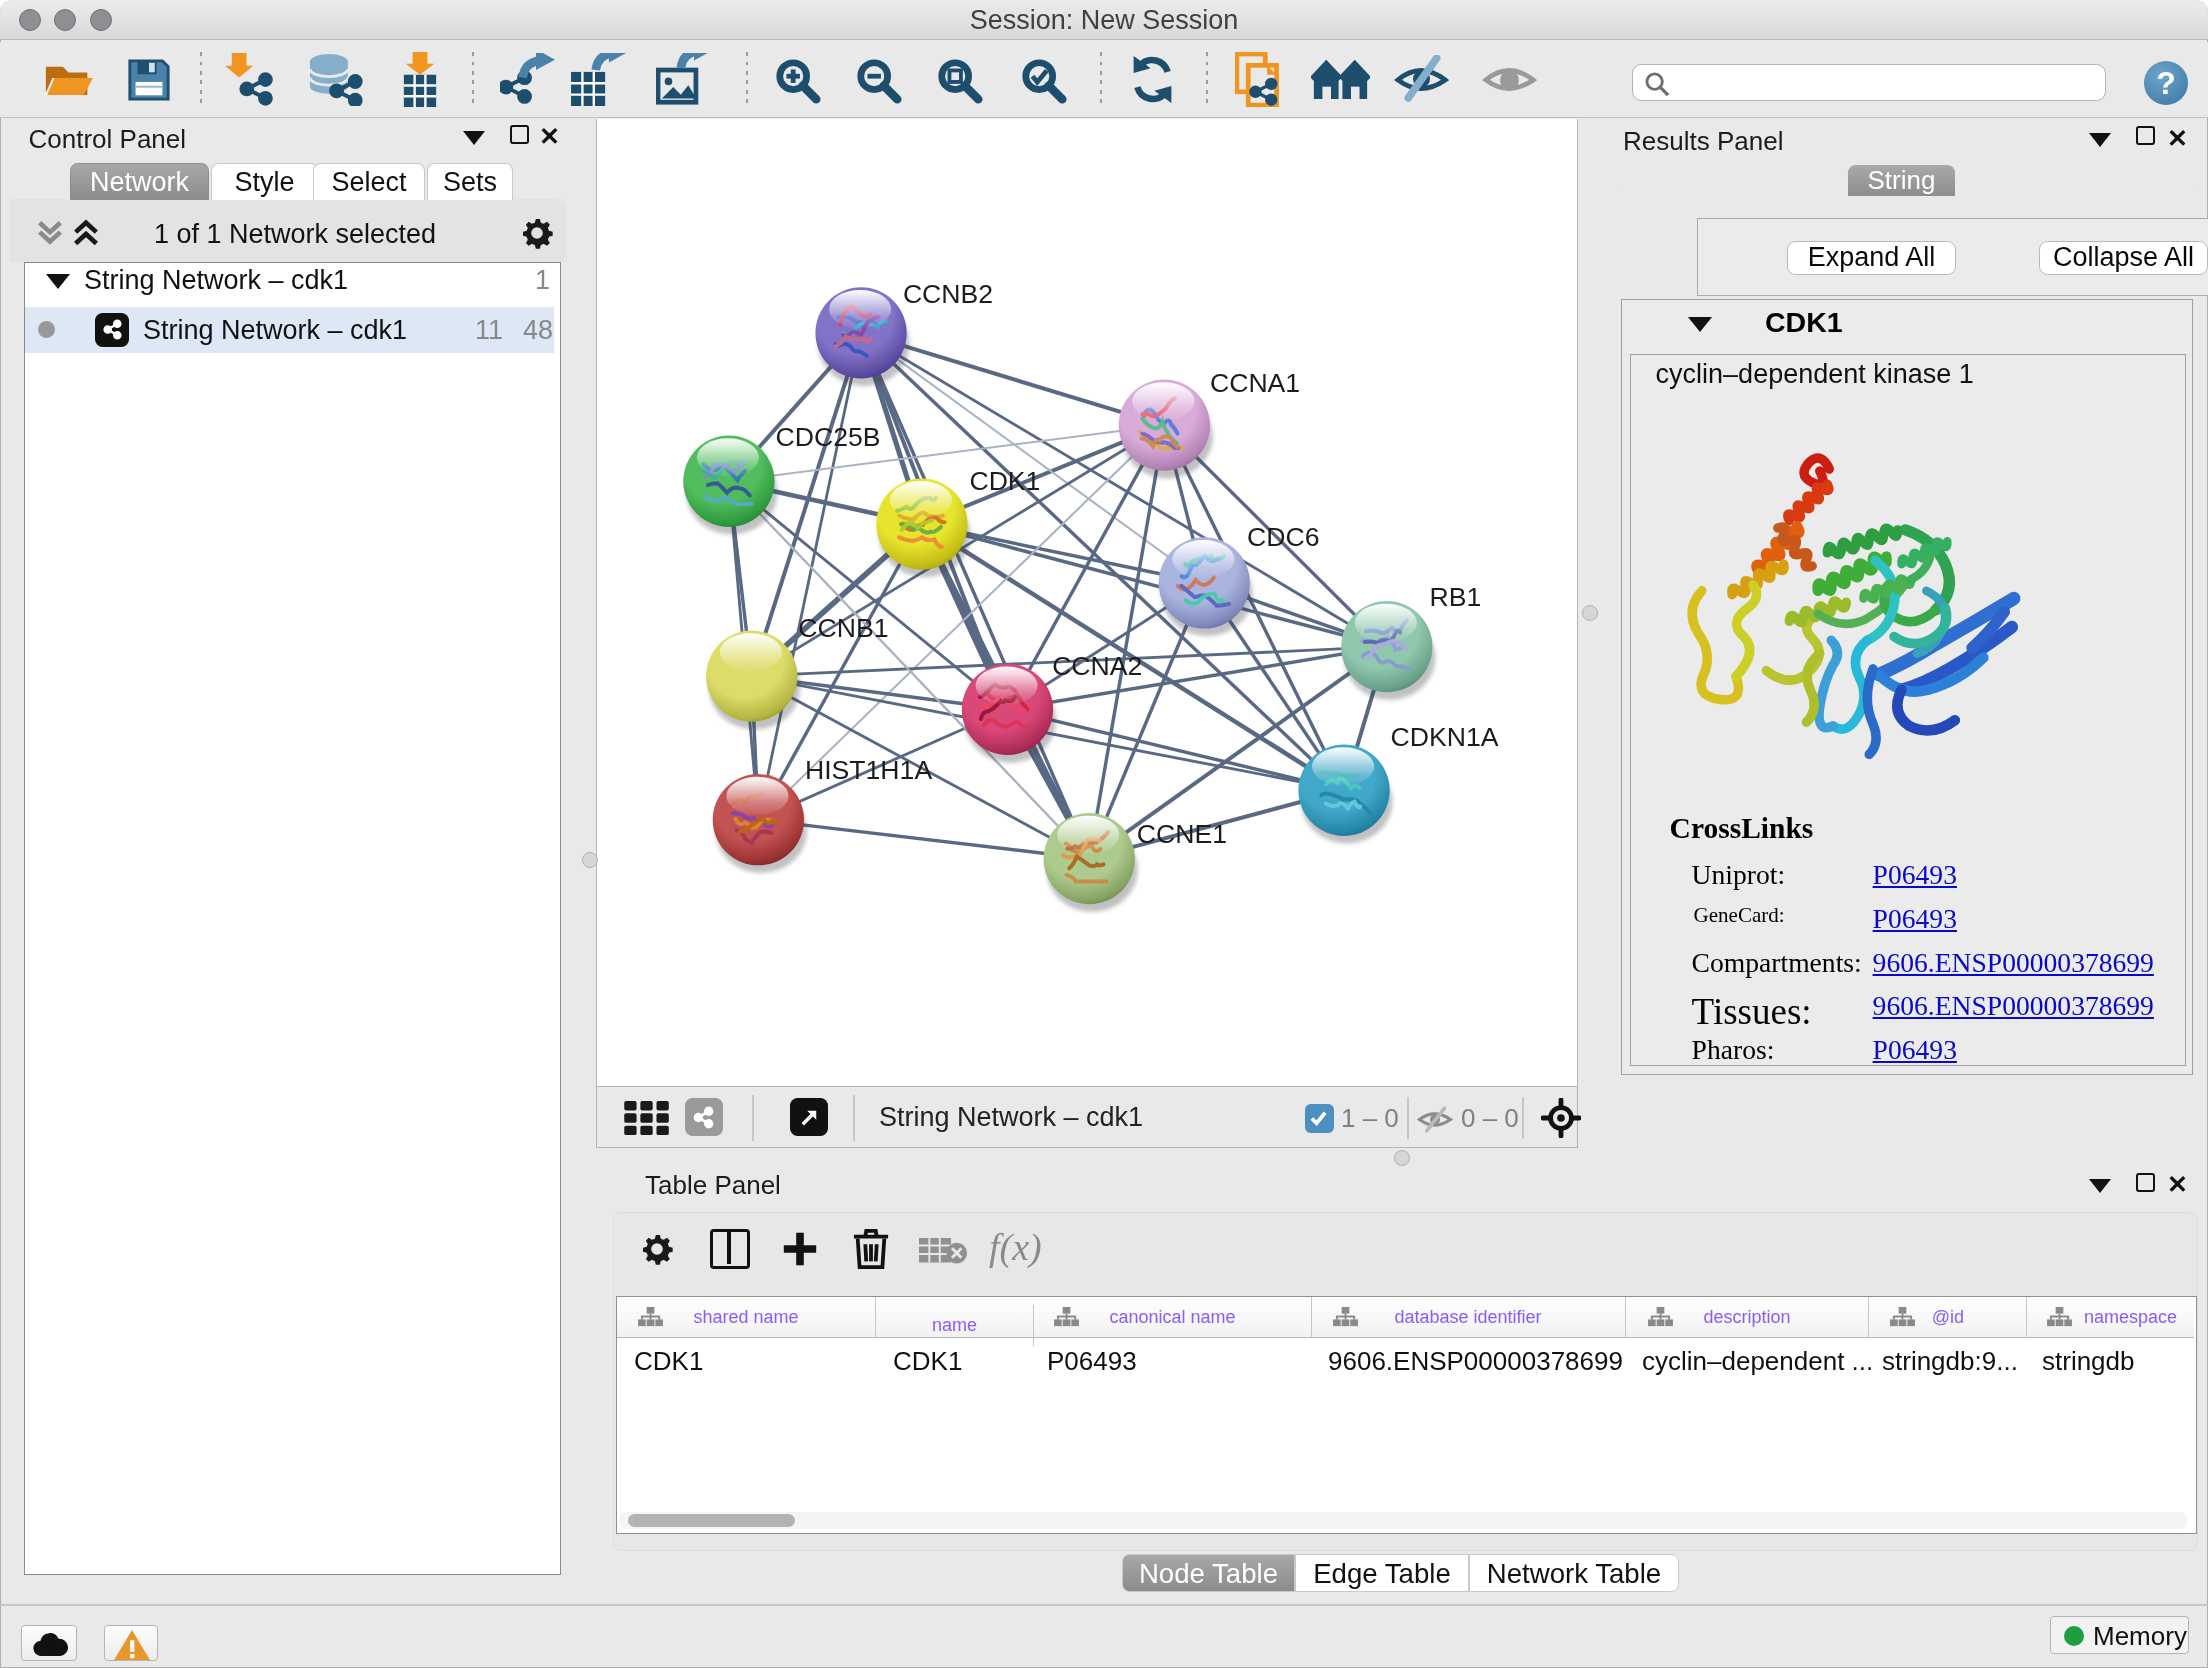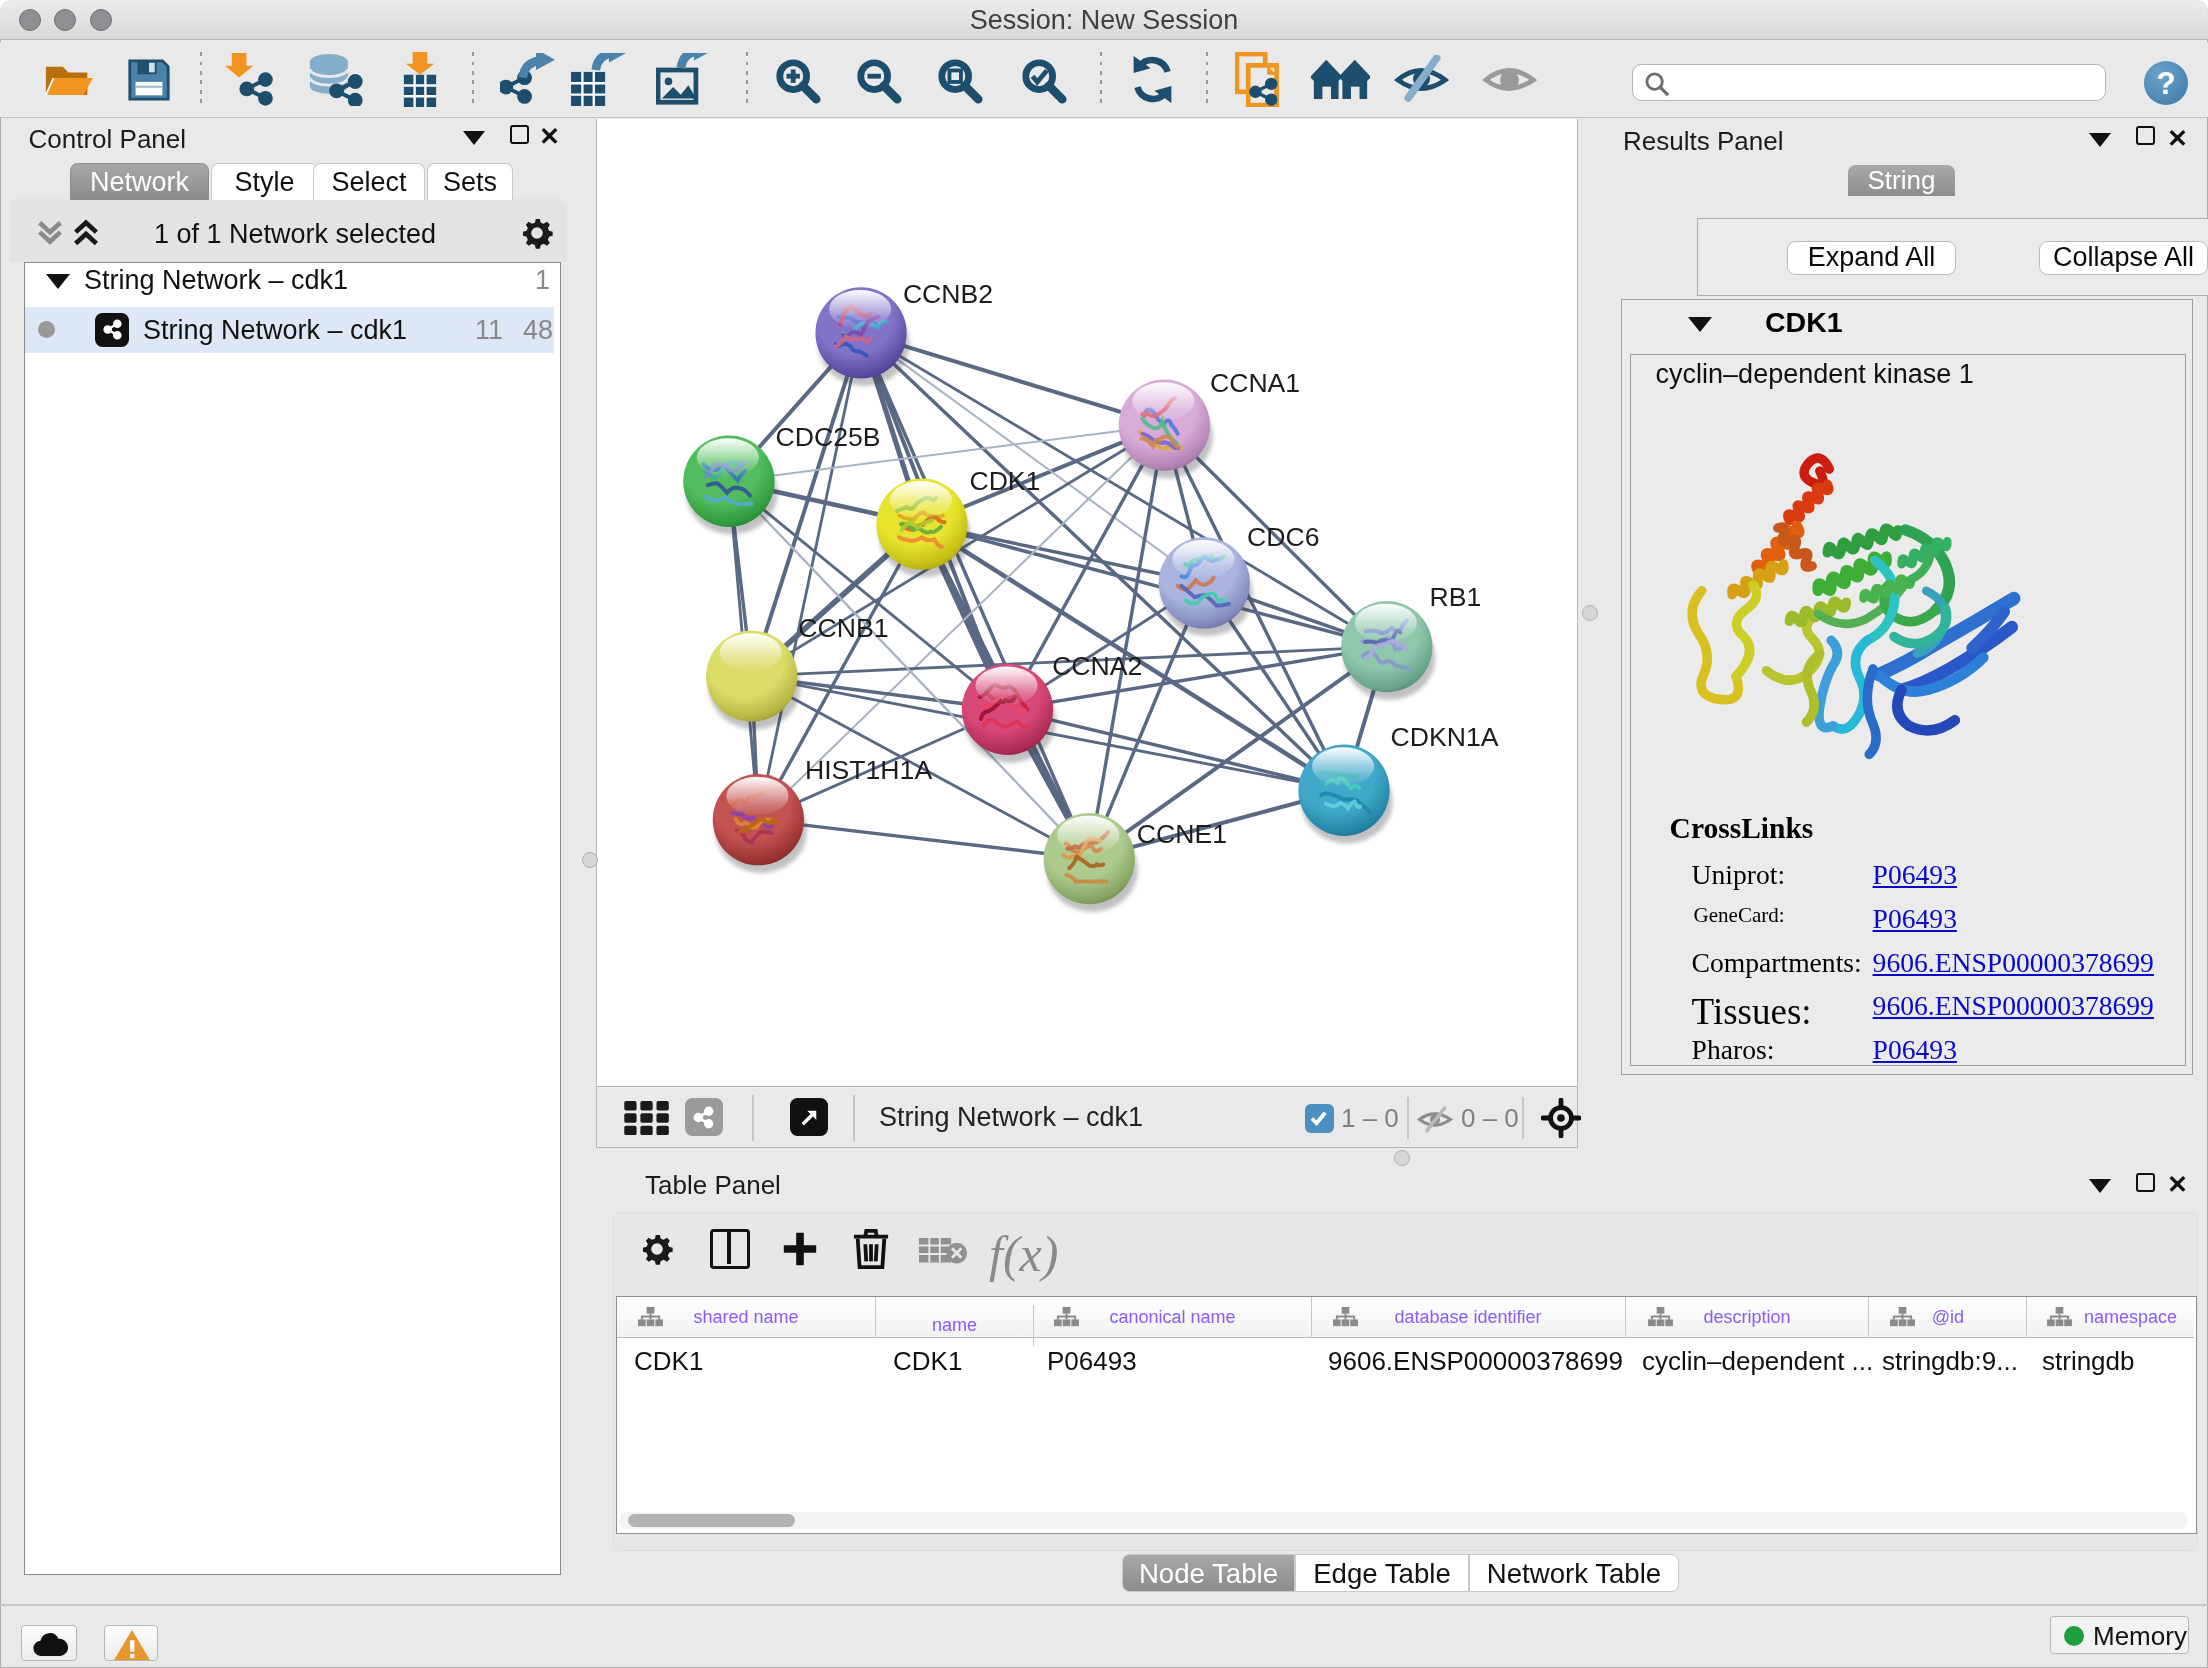--- a/index.html
+++ b/index.html
@@ -627,21 +627,21 @@
     <rect x="0" y="2" width="34" height="26" fill="#909090"></rect>
     <g stroke="#e7e7e7" stroke-width="2">
           <line x1="0" y1="10" x2="34" y2="10"></line>
           <line x1="0" y1="19" x2="34" y2="19"></line>
     <line x1="11" y1="2" x2="11" y2="28"></line>
           <line x1="22" y1="2" x2="22" y2="28"></line>
         </g>
     <circle cx="40" cy="18" r="11" fill="#909090"></circle>
         <path d="M35 13 L45 23 M45 13 L35 23" stroke="#e7e7e7" stroke-width="3"></path>
       </svg>
-  <div class="abs serif" style="left:989px;top:1225px;font-size:50px;font-style:italic;color:#8a8a8a;">f(x)</div>
+  <div class="abs serif" style="left:989px;top:1225px;font-size:38px;font-style:italic;color:#8a8a8a;">f(x)</div>
 
   <div id="tp-table" class="abs" style="overflow:hidden;">
         <div class="abs" style="left:0;top:0;width:1577px;height:41px;background:linear-gradient(#ffffff,#f1f1f1);border-bottom:1.9px solid #b9b9b9;"></div>
         <div class="th" style="left:0px;width:259px;">shared name</div>
         <div class="th" style="left:259px;width:158px;margin-top:8px;">name</div>
         <div class="th" style="left:417px;width:278px;">canonical name</div>
         <div class="th" style="left:694px;width:315px;">database identifier</div>
         <div class="th" style="left:1009px;width:243px;">description</div>
         <div class="th" style="left:1253px;width:157px;">@id</div>
         <div class="th" style="left:1410px;width:167px;border-right:none;text-align:left;"><span style="padding-left:57px;">namespace</span></div>

